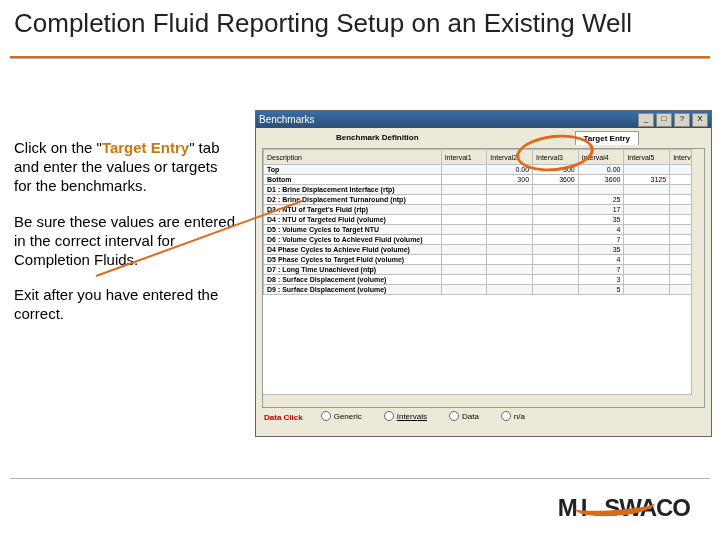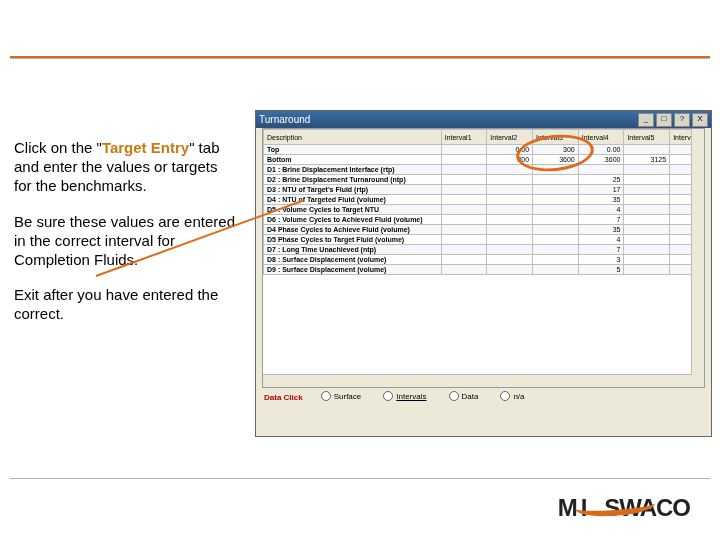--- a/index.html
+++ b/index.html
@@ -38,40 +38,45 @@
   .logo .m{font-size:24px;font-weight:900;color:#222;letter-spacing:-1px}
   .logo .sw{position:relative;font-size:24px;font-weight:900;color:#222;letter-spacing:-1px}
   .swoosh{position:absolute;width:80px;height:14px;border-bottom:6px solid #d86a1a;border-radius:0 0 60% 60%;left:-6px;top:2px;transform:rotate(-4deg)}
   .scrollbar-v{position:absolute;right:0;top:0;width:12px;height:100%;background:#ece9d8;border-left:1px solid #bbb}
   .scrollbar-h{position:absolute;left:0;bottom:0;height:12px;width:calc(100% - 12px);background:#ece9d8;border-top:1px solid #bbb}
 </style>
 </head>
 <body>
 
 <div class="slide">
+  <div class="title">Completion Fluid Reporting Setup on an Existing Well</div>
   <div class="rule"></div>
   <div class="rule2"></div>
 
   <div class="body-text">
     <p>
       <span>Click on the "</span><span class="hl">Target Entry</span><span>" tab and enter the values or targets for the benchmarks.</span>
     </p>
     <p>Be sure these values are entered in the correct interval for Completion Fluids.</p>
     <p>Exit after you have entered the correct.</p>
   </div>
 
   <div class="app">
     <div class="tbar">
-      <span>Turnaround</span>
+      <span>Benchmarks</span>
       <div class="tbar-right">
         <div class="tbtn">_</div>
         <div class="tbtn">□</div>
         <div class="tbtn">?</div>
         <div class="tbtn">X</div>
       </div>
+    </div>
+    <div class="tabs">
+      <div class="tab">Benchmark Definition</div>
+      <div class="tab active">Target Entry</div>
     </div>
     <div class="grid-wrap">
       <table>
         <thead>
             <tr id="hdr-row">
               <th>Description</th>
               <th>Interval1</th>
               <th>Interval2</th>
               <th>Interval3</th>
               <th>Interval4</th>
@@ -199,21 +204,21 @@
             </tr>
           </tbody>
       </table>
       <div class="scrollbar-v"></div>
       <div class="scrollbar-h"></div>
     </div>
     <div class="footer">
       <span class="lab">Data Click</span>
       <span id="radios"><span class="radio" style="margin-right: 22px;">
             <span class="dot"></span>
-            <span>Surface</span>
+            <span>Generic</span>
           </span><span class="radio" style="margin-right: 22px; text-decoration: underline;">
             <span class="dot"></span>
             <span>Intervals</span>
           </span><span class="radio" style="margin-right: 22px;">
             <span class="dot"></span>
             <span>Data</span>
           </span><span class="radio" style="margin-right: 22px;">
             <span class="dot"></span>
             <span>n/a</span>
           </span></span>

